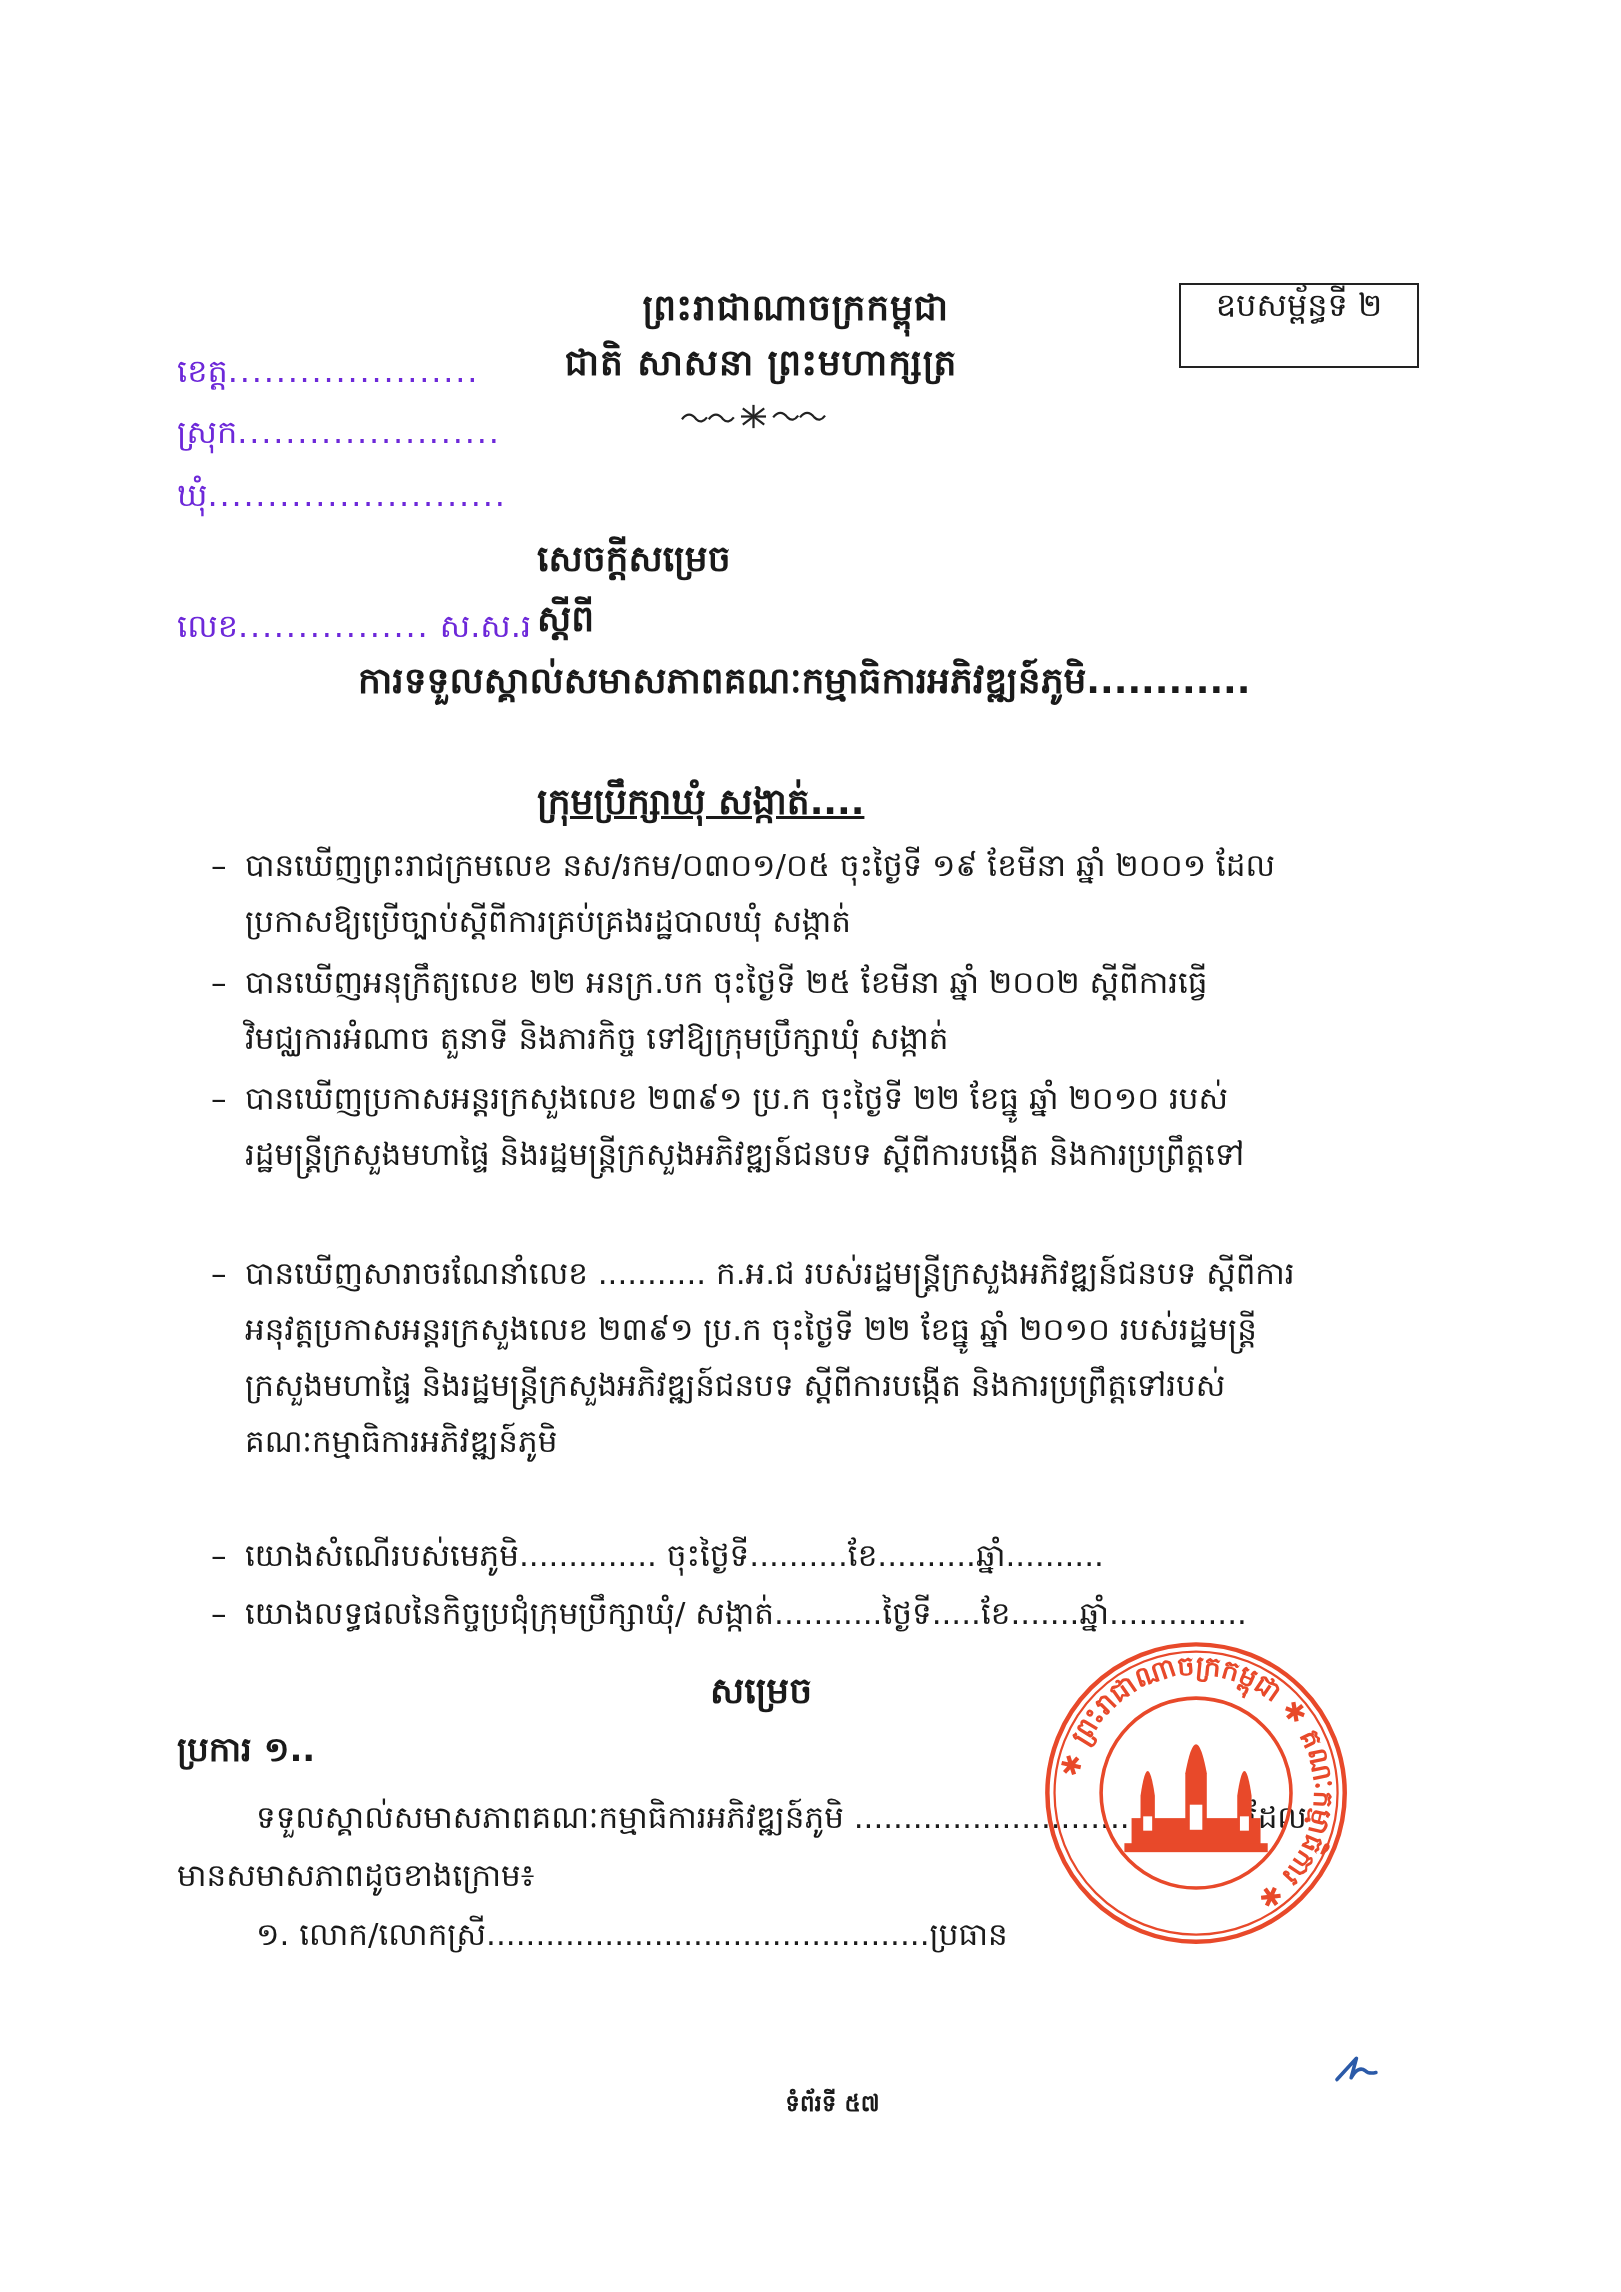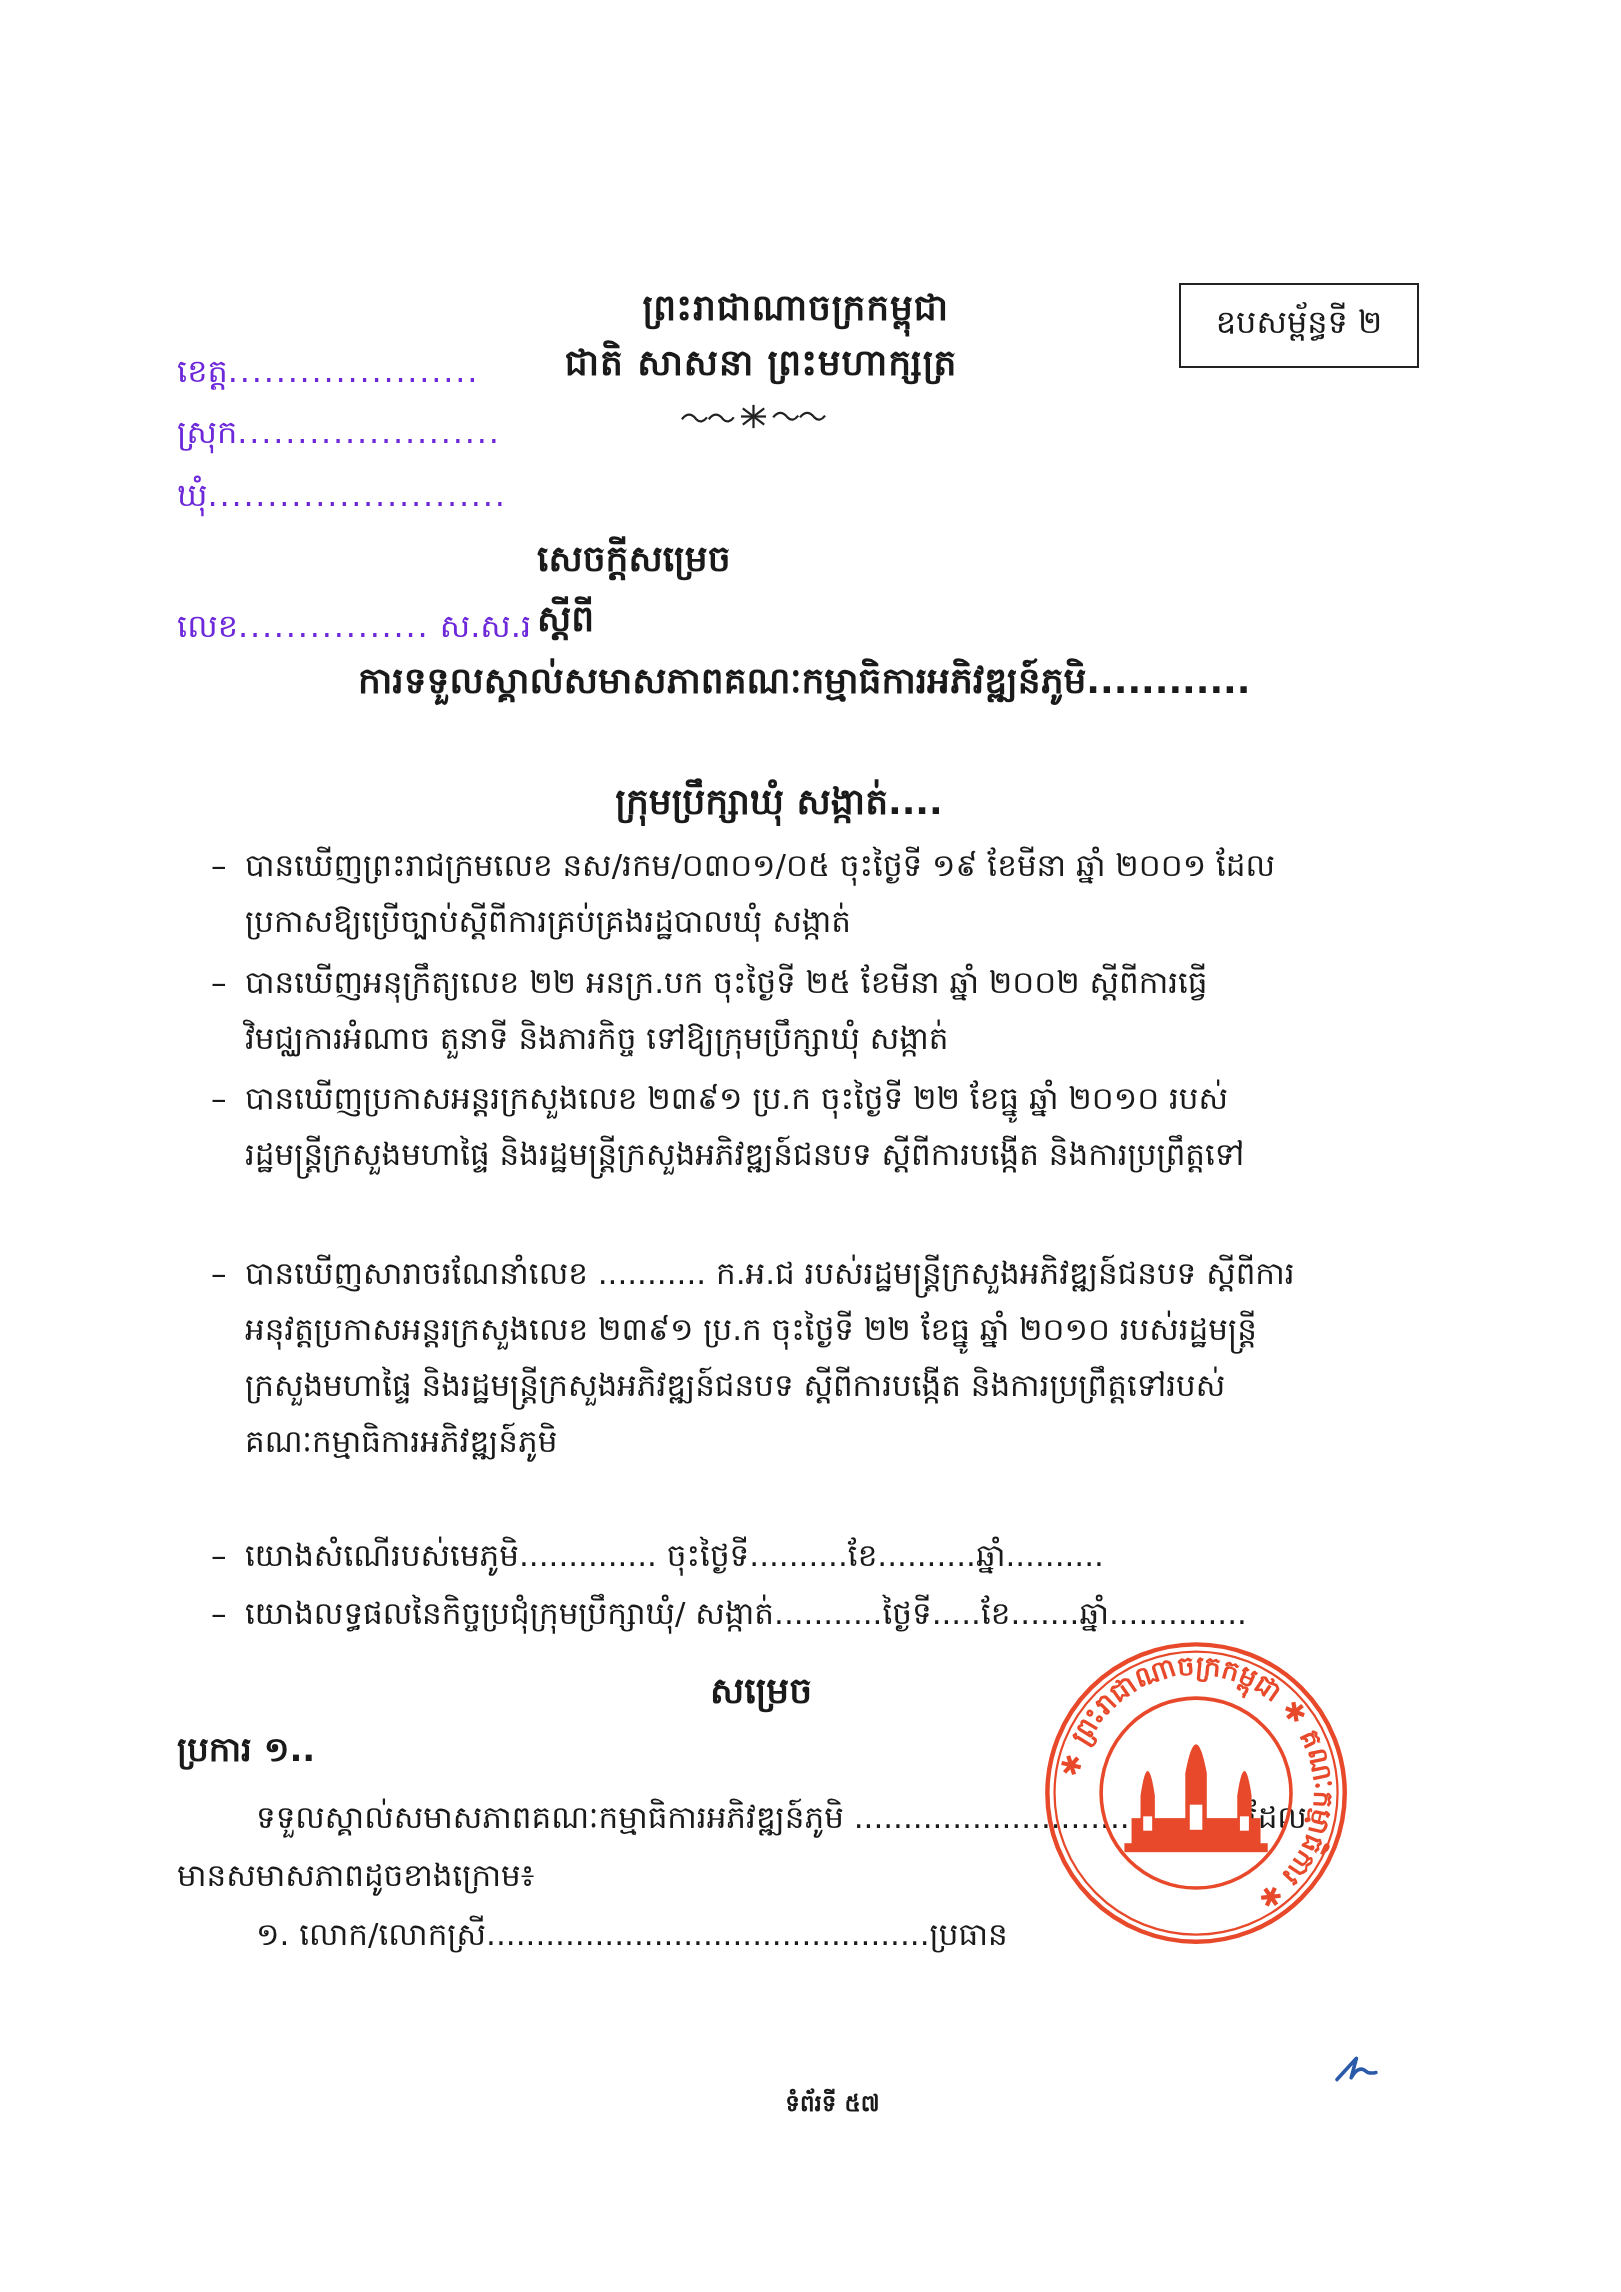--- a/index.html
+++ b/index.html
@@ -24,39 +24,39 @@
     font-size: 36px; font-weight: bold; letter-spacing: 0.9px;
   }
   .ornament {
     left: 673px; top: 403px; width: 161px; height: 27px; text-align: center;
     font-size: 21.5px; color: #222;
   }
 
   .annex-box {
     left: 1179px; top: 283px; width: 240px; height: 85px;
     border: 2.2px solid #222;
-    display: flex; align-items: center; justify-content: center;
+    display: flex; justify-content: center;
     font-size: 32px;
   }
 
   .field-line {
     left: 177px; font-size: 32px; color: #6d28d9;
   }
   .field-line .dots { letter-spacing: 1.8px; }
 
   .doc-title {
     left: 537px; width: 448px; text-align: left; font-weight: bold; font-size: 36px;
   }
 
   .subject-line {
     left: 358px; top: 658px; width: 896px; text-align: left; font-weight: bold; font-size: 36px;
   }
 
   .council-heading {
-    left: 537px; top: 779px; width: 484px; text-align: center; font-weight: bold; font-size: 36px;
+    left: 537px; top: 779px; width: 484px; font-weight: bold; font-size: 36px; text-decoration: underline;
   }
 
   .clause {
     left: 211px; width: 1111px; font-size: 31px; line-height: 56px; white-space: normal;
   }
   .clause .dash { display: inline-block; width: 34px; }
   .clause .cont { padding-left: 34px; display: block; }
 
   .decision-heading {
     left: 573px; top: 1668px; width: 376px; text-align: center; font-weight: bold; font-size: 36px;

